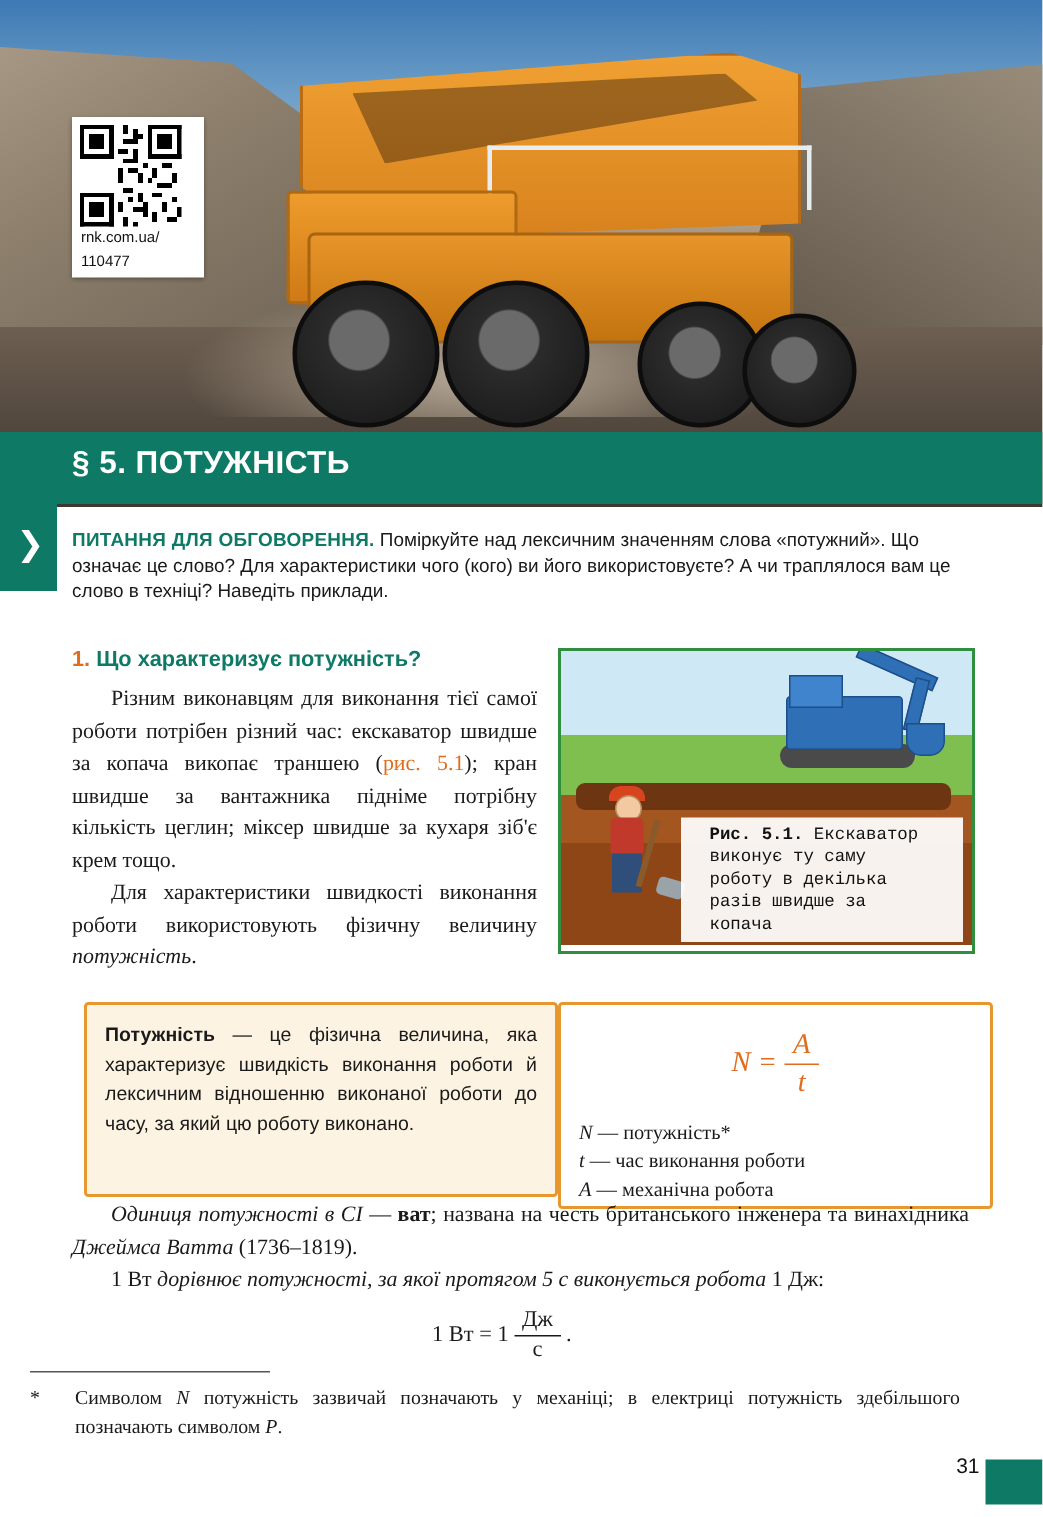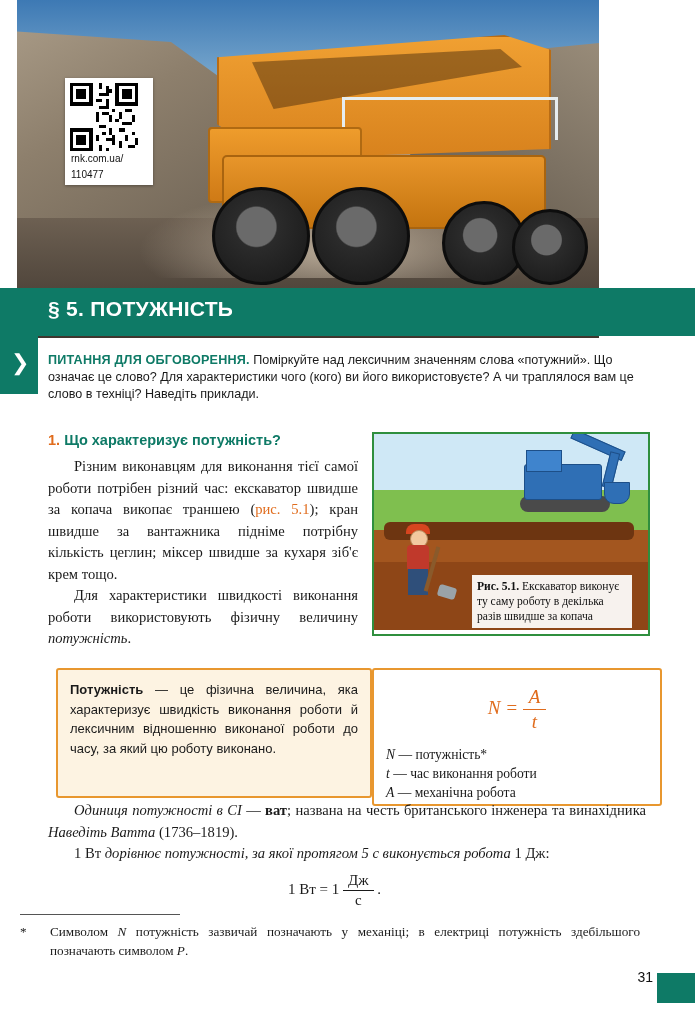--- a/index.html
+++ b/index.html
@@ -12,22 +12,22 @@
     height: 1011px;
     position: relative;
     font-family: "Liberation Serif", serif;
     color: #1a1a1a;
     overflow: hidden;
   }
 
   
   .hero {
     position: absolute;
-    left: 17px; top: 0;
-    width: 582px; height: 338px;
+    left: 0; top: 0;
+    width: 695px; height: 338px;
     overflow: hidden;
     background: linear-gradient(#5b8fc0 0%, #7fa9cd 22%, #b9a994 40%, #8d7c6a 55%, #6e6155 72%, #4c443c 100%);
   }
   .sky {
     position: absolute; left:0; top:0; width:695px; height:120px;
     background: linear-gradient(#3d79b4 0%, #6fa0c9 55%, #a8bcc6 100%);
   }
   .cliff-left {
     position: absolute; left: -20px; top: 30px; width: 290px; height: 200px;
     background: linear-gradient(150deg,#a89a86 0%, #8d7f6c 40%, #6d6254 100%);
@@ -162,24 +162,24 @@
   .exc-arm  { position:absolute; left: 196px; top: 6px; width: 54px; height: 8px; background:#2f6fb5; transform: rotate(24deg); border:1px solid #1d4f88; }
   .exc-arm2 { position:absolute; left: 232px; top: 18px; width: 8px; height: 34px; background:#2f6fb5; transform: rotate(14deg); border:1px solid #1d4f88; }
   .exc-bucket{position:absolute; left: 230px; top: 48px; width: 24px; height: 20px; background:#2f6fb5; border:1px solid #1d4f88; border-radius: 0 0 10px 10px;}
   .man-head { position:absolute; left: 36px; top: 96px; width: 16px; height: 16px; background:#f2c9a0; border-radius:50%; border:1px solid #b98a5c;}
   .man-hair { position:absolute; left: 32px; top: 90px; width: 24px; height: 10px; background:#d7451f; border-radius: 8px 8px 0 0;}
   .man-body { position:absolute; left: 33px; top: 111px; width: 22px; height: 26px; background:#c0392b; border-radius: 4px;}
   .man-legs { position:absolute; left: 34px; top: 135px; width: 20px; height: 26px; background:#2f4f7a; }
   .man-shovel{position:absolute; left: 56px; top: 112px; width: 4px; height: 46px; background:#8a5a2b; transform: rotate(16deg);}
   .man-blade {position:absolute; left: 64px; top: 152px; width: 18px; height: 12px; background:#9aa3a8; border-radius: 3px; transform: rotate(16deg);}
   .fig-cap {
-    position: absolute; right: 16px; bottom: 6px; width: 150px;
+    position: absolute; right: 6px; bottom: 6px; width: 150px;
     background: rgba(255,255,255,.93);
-    font-family: Liberation Serif, serif;
-    font-size: 11.6px; line-height: 15px; padding: 4px 5px; color:#111;
+    font-family: Liberation Mono, monospace;
+    font-size: 11.6px; line-height: 15px; padding: 4px 19px; color:#111;
   }
   .fig-cap b { font-weight: bold; }
 
   
   .defbox {
     position: absolute; left: 56px; top: 668px; width: 288px; min-height: 106px;
     background: #fdf3e2; border: 2px solid #e8972f; border-radius: 3px;
     padding: 10px 12px;
     font-family: "Liberation Sans", sans-serif;
     font-size: 13px; line-height: 19.5px; text-align: justify; color: #1a1a1a;
@@ -383,21 +383,21 @@
     </span>
   </div>
   <div class="legend">
     <div><i>N</i><span> — потужність*</span></div>
     <div><i>t</i><span> — час виконання роботи</span></div>
     <div><i>A</i><span> — механічна робота</span></div>
   </div>
 </div>
 
 <div class="lower">
-  <p><em>Одиниця потужності в СІ</em><span> — </span><b>ват</b><span>; названа на честь британського інженера та винахідника </span><em>Наведіть Ватта</em><span> (1736–1819).</span></p>
+  <p><em>Одиниця потужності в СІ</em><span> — </span><b>ват</b><span>; названа на честь британського інженера та винахідника </span><em>Джеймса Ватта</em><span> (1736–1819).</span></p>
   <p><span>1 Вт </span><em>дорівнює потужності, за якої протягом 5 с виконується робота</em><span> 1 Дж:</span></p>
 </div>
 
 <div class="formula-center">
   <span>1 Вт = 1</span>
   <span class="fracb">
     <span class="top">Дж</span>
     <span class="bar"></span>
     <span class="bot">с</span>
   </span>

